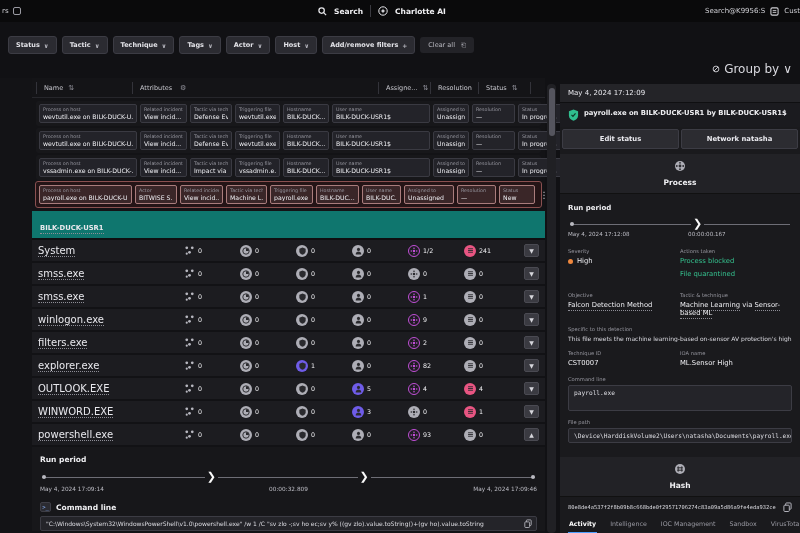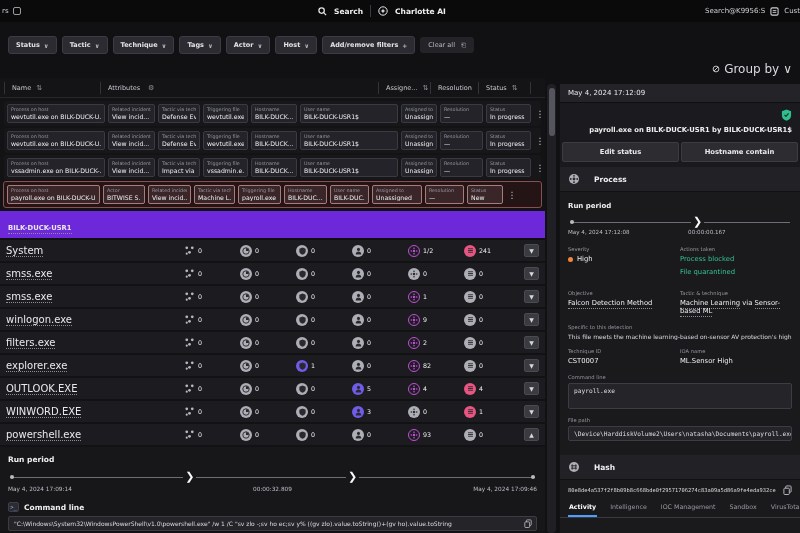--- a/index.html
+++ b/index.html
@@ -12,37 +12,37 @@
   .tb-center{position:absolute;left:318px;display:flex;align-items:center;gap:7px;font-size:7.5px;font-weight:bold;color:#f0f0f3;}
   .tb-div{width:1px;height:12px;background:#3a3a40;}
   .tb-right{position:absolute;right:0;display:flex;align-items:center;gap:5px;font-size:7px;color:#cfcfd4;white-space:nowrap;}
   .icn{display:inline-flex;align-items:center;justify-content:center;}
   
   .filterbar{position:absolute;top:36px;left:8px;display:flex;align-items:center;gap:5px;}
   .fbtn{background:#2b2b31;border:1px solid #3c3c44;border-radius:3px;color:#e3e3e8;font-size:6.5px;font-weight:bold;padding:4px 7px;display:flex;align-items:center;gap:4px;white-space:nowrap;}
   .fbtn .chev{font-size:6px;color:#b5b5bd;}
   .clearall{background:#232328;border-radius:3px;color:#b9b9c1;font-size:6.5px;padding:4px 8px;display:flex;align-items:center;gap:6px;}
   
-  .leftpanel{position:absolute;top:78px;left:0;width:545px;bottom:0;background:#131316;}
+  .leftpanel{position:absolute;top:78px;left:0;width:545px;bottom:0;background:#131316;padding-left:32px;}
   .thead{display:flex;align-items:center;height:20px;background:#141417;border-bottom:1px solid #26262b;font-size:6.5px;color:#c7c7ce;}
   .thcell{display:flex;align-items:center;gap:5px;padding:0 7px;border-left:1px solid #33333a;height:12px;}
   .thcell:first-child{margin-left:4px;}
   .thcell.grow{flex:1;gap:8px;}
   .sort{font-size:7px;color:#8e8e97;}
   .gear{font-size:7px;color:#8e8e97;}
   .rows{padding:3px 4px 0 4px;}
   .irow{display:flex;align-items:stretch;gap:3px;background:#17171a;padding:3px 3px;margin-bottom:2px;border-radius:2px;position:relative;}
   .icell{background:#232329;border:1px solid #3a3a42;border-radius:2px;padding:2px 3px;overflow:hidden;flex:0 0 auto;}
   .icell .lab{font-size:4.8px;color:#96969f;white-space:nowrap;overflow:hidden;margin-bottom:1px;}
   .icell .val{font-size:6.2px;color:#eeeef2;white-space:nowrap;overflow:hidden;}
   .icell .val.link{text-decoration:underline;text-decoration-style:dotted;}
   .irow.hl{background:#241416;outline:1px solid #8a5050;}
   .irow.hl .icell{background:#3a2628;border-color:#a97c7c;}
   .kebab{flex:0 0 12px;display:flex;align-items:center;justify-content:center;color:#c5c5cc;font-size:9px;}
-  .hostrow{margin:4px 0 0 0;padding:4px 8px;background:#6d28d9;border-bottom:2px solid #0f0f11;}
+  .hostrow{margin:4px 0 0 0;padding:4px 8px;background:#0f766e;border-bottom:2px solid #0f0f11;}
   .hostlink{font-size:6.8px;font-weight:bold;color:#e9e9ee;border-bottom:1px dotted #8d8d96;padding-bottom:1px;display:inline-block;}
   .prow{display:flex;align-items:center;height:23px;background:#1c1c20;border-bottom:2px solid #121215;padding:0 6px;}
   .pname{font-size:10px;color:#e9e9ee;border-bottom:1px dotted #8d8d96;white-space:nowrap;}
   .pspacer{flex:1;}
   .bcol{flex:0 0 56px;display:flex;align-items:center;gap:3px;}
   .badge{width:12px;height:12px;border-radius:50%;display:flex;align-items:center;justify-content:center;flex:0 0 12px;}
   .badge.grey{background:#aeaeb6;}
   .badge.red{background:#e85582;}
   .badge.blue{background:#6f5ce8;}
   .badge.purple{background:#1d1d21;border:1.5px solid #c24fd8;}
@@ -65,25 +65,25 @@
   .cmdbox{position:relative;background:#242429;border:1px solid #3c3c44;border-radius:2px;padding:3px 20px 3px 5px;font-family:"DejaVu Sans Mono",monospace;font-size:6px;color:#dcdce2;white-space:nowrap;overflow:hidden;}
   .copyic{position:absolute;right:4px;top:2px;}
   
   .vscroll{position:absolute;left:547px;top:84px;bottom:0;width:9px;background:#202024;border-radius:4px;}
   .vthumb{position:absolute;left:1.5px;top:4px;width:6px;height:48px;background:#55555e;border-radius:3px;}
   
   .groupby{position:absolute;right:8px;top:62px;display:flex;align-items:center;gap:4px;font-size:12px;color:#d9d9df;}
   
   .rightpanel{position:absolute;left:560px;right:0;top:84px;bottom:0;background:#1a1a1d;overflow:hidden;}
   .rp-ts{background:#242428;padding:5px 8px;font-size:7px;color:#e9e9ee;border-bottom:1px solid #0f0f11;}
-  .rp-title{display:flex;align-items:flex-end;gap:5px;padding:6px 8px;background:#1b1b1f;flex-direction:column;}
+  .rp-title{display:flex;align-items:flex-start;gap:5px;padding:6px 8px;background:#1b1b1f;}
   .rp-title .t{font-size:6.8px;font-weight:bold;color:#f0f0f3;white-space:nowrap;overflow:hidden;}
   .rp-btns{display:flex;gap:2px;padding:2px 2px;}
   .rp-btn{flex:1;background:#2c2c31;border:1px solid #3c3c44;border-radius:2px;text-align:center;font-size:6.8px;font-weight:bold;color:#e9e9ee;padding:5px 0;}
-  .rp-sect{display:flex;align-items:center;gap:14px;background:#222226;padding:6px 8px;margin-top:3px;border-bottom:1px solid #111;}
+  .rp-sect{display:flex;align-items:center;gap:6px;background:#222226;padding:6px 8px;margin-top:3px;border-bottom:1px solid #111;flex-direction:column;}
   .rp-sect .t{font-size:7.5px;font-weight:bold;color:#f0f0f3;}
   .rp-body{padding:6px 8px;}
   .rp-run-title{font-size:7px;font-weight:bold;color:#f0f0f3;margin:4px 0 7px 0;}
   .rtl{position:relative;height:10px;}
   .rtl .tl-line{background:#6e6e76;}
   .rtl .tl-arrow{background:#1a1a1d;}
   .rtl-labels{position:relative;height:9px;font-size:5.6px;color:#bdbdc5;margin-top:2px;}
   .fgrid{display:flex;flex-wrap:wrap;margin-top:8px;}
   .fitem{width:50%;margin-bottom:9px;}
   .flab{font-size:5.2px;color:#96969f;margin-bottom:3px;}
@@ -1003,21 +1003,21 @@
       <span class="icn">
         <svg width="11" height="12" viewBox="0 0 12 13">
             <path d="M6 0.5 L11 2.5 V7 C11 10 8.5 12 6 12.7 C3.5 12 1 10 1 7 V2.5 Z" fill="#2fbf8f"></path>
             <path d="M3.8 6.4 L5.4 8 L8.2 4.8" fill="none" stroke="#103828" stroke-width="1.3"></path>
           </svg>
       </span>
       <span class="t">payroll.exe on BILK-DUCK-USR1 by BILK-DUCK-USR1$</span>
     </div>
     <div class="rp-btns">
       <div class="rp-btn">Edit status</div>
-      <div class="rp-btn">Hostname contain</div>
+      <div class="rp-btn">Network natasha</div>
     </div>
 
     <div class="rp-sect">
       <span class="icn">
         <svg width="12" height="12" viewBox="0 0 12 12">
             <circle cx="6" cy="6" r="5" fill="#aeaeb6"></circle>
             <circle cx="6" cy="6" r="1.4" fill="#2a2a2e"></circle>
             <circle cx="6" cy="2.8" r="0.9" fill="#2a2a2e"></circle>
             <circle cx="6" cy="9.2" r="0.9" fill="#2a2a2e"></circle>
             <circle cx="2.8" cy="6" r="0.9" fill="#2a2a2e"></circle>

